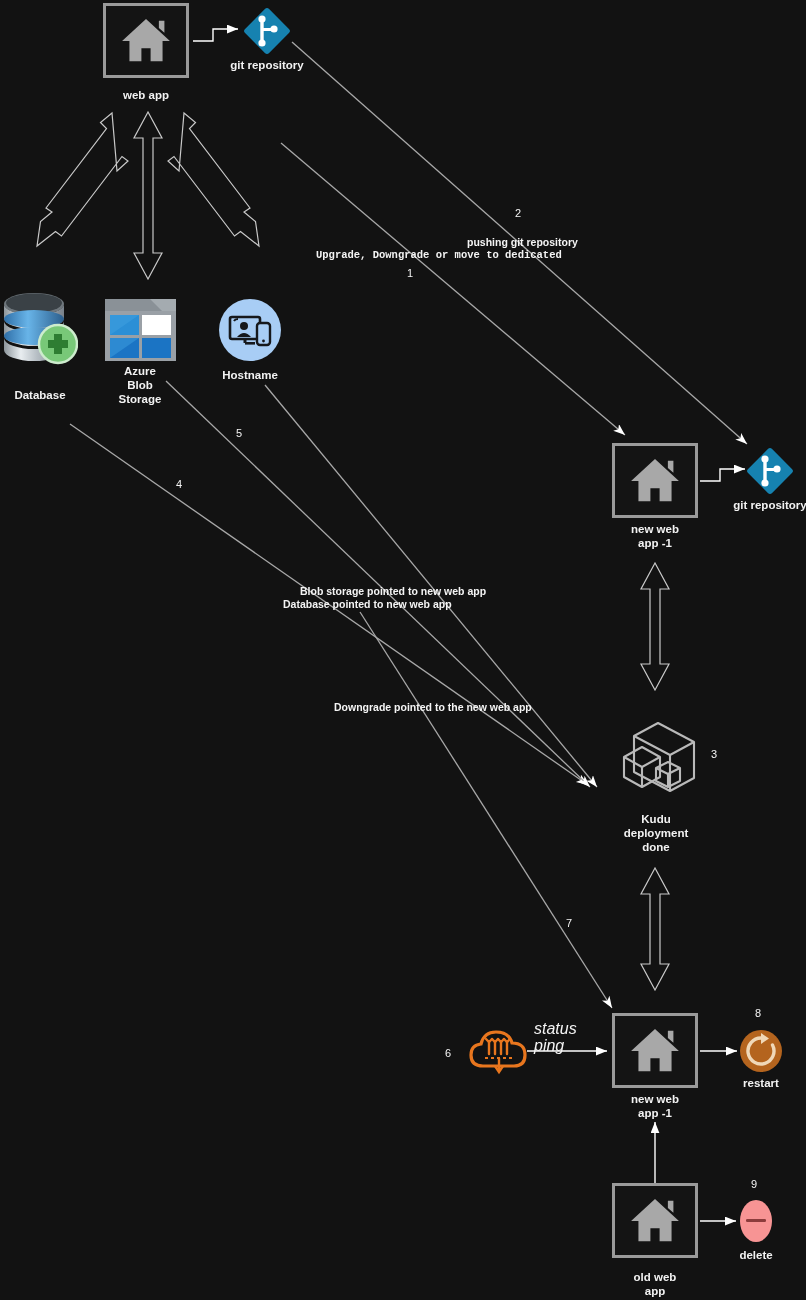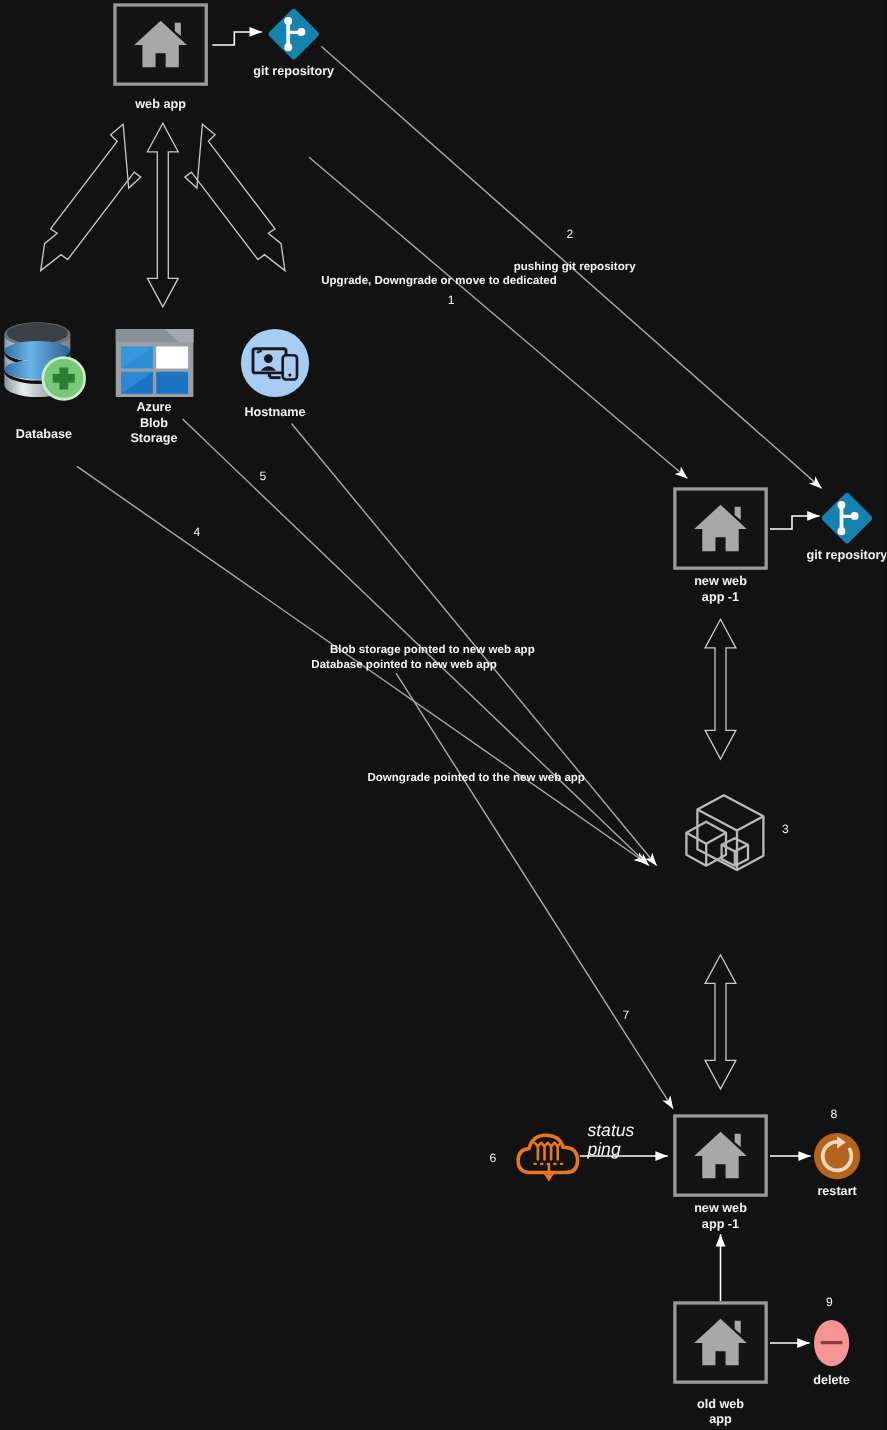--- a/index.html
+++ b/index.html
@@ -215,20 +215,23 @@
       <path d="M22 30 L58 49 L82 36"></path>
       <path d="M58 49 L58 85"></path>
       <path d="M12 51 L30 41 L48 51 L48 71 L30 81 L12 71 Z"></path>
       <path d="M12 51 L30 61 L48 51"></path>
       <path d="M30 61 L30 81"></path>
       <path d="M44 62 L56 56 L68 62 L68 75 L56 81 L44 75 Z"></path>
       <path d="M44 62 L56 68 L68 62"></path>
       <path d="M56 68 L56 81"></path>
     </g>
   </svg>
+  <div class="lbl" style="left:598px; top:812px; width:116px;">Kudu
+deployment
+done</div>
 
   <svg style="position:absolute; left:469px; top:1026px; width:60px; height:52px;" viewBox="0 0 60 52">
     <path d="M14 40 Q2 40 2 29 Q2 19 12 18 Q15 6 27 6 Q40 6 43 17 Q56 17 56 29 Q56 40 45 40 Z" fill="none" stroke="#e8761e" stroke-width="3.2"></path>
     <g stroke="#e8761e" stroke-width="2.4" stroke-linecap="round">
       <line x1="20" y1="16" x2="20" y2="28"></line>
       <line x1="26" y1="16" x2="26" y2="28"></line>
       <line x1="32" y1="16" x2="32" y2="28"></line>
       <line x1="38" y1="16" x2="38" y2="28"></line>
       <path d="M17 13 L20 16 L23 13" fill="none"></path>
       <path d="M23 13 L26 16 L29 13" fill="none"></path>
@@ -264,21 +267,21 @@
   </div>
   <div class="lbl" style="left:602px; top:1270px; width:106px;">old web
 app</div>
 
   <svg style="position:absolute; left:738px; top:1198px; width:36px; height:46px;" viewBox="0 0 36 46">
     <ellipse cx="18" cy="23" rx="16" ry="21" fill="#f79494"></ellipse>
     <rect x="8" y="21" width="20" height="3" rx="1.2" fill="#8c3c3c"></rect>
   </svg>
   <div class="lbl" style="left:716px; top:1248px; width:80px;">delete</div>
 
-  <div class="edge-lbl" style="left:292px; top:249px;">Upgrade, Downgrade or move to dedicated</div>
+  <div class="edge-lbl" style="left:316px; top:249px;font-family:Liberation Mono, monospace;">Upgrade, Downgrade or move to dedicated</div>
   <div class="edge-lbl" style="left:467px; top:236px;">pushing git repository</div>
   <div class="edge-lbl" style="left:300px; top:585px;">Blob storage pointed to new web app</div>
   <div class="edge-lbl" style="left:247px; top:598px;margin-left:36px;">Database pointed to new web app</div>
   <div class="edge-lbl" style="left:334px; top:701px;">Downgrade pointed to the new web app</div>
   <div class="edge-lbl" style="left:534px; top:1020px; white-space:pre-line; line-height:17px; font-size:16px; font-weight:normal;font-style:italic;">status
 ping</div>
 
   <div class="num-lbl" style="left:407px; top:267px;">1</div>
   <div class="num-lbl" style="left:515px; top:207px;">2</div>
   <div class="num-lbl" style="left:711px; top:748px;">3</div>

